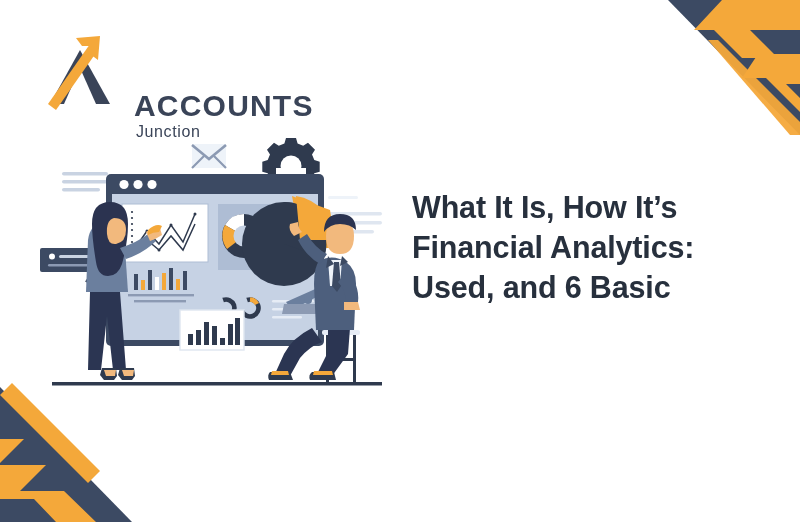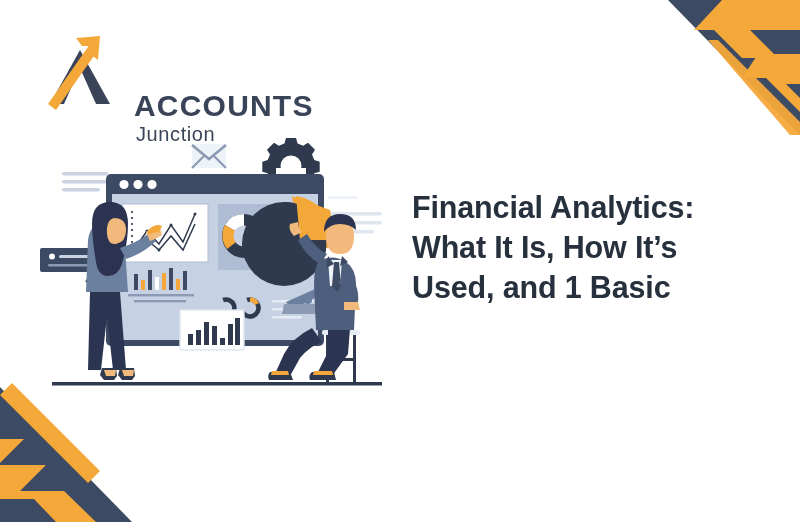--- a/index.html
+++ b/index.html
@@ -57,21 +57,21 @@
   }
   .logo-line1 {
     font-size: 30px;
     font-weight: bold;
     letter-spacing: 1.2px;
     color: #3a4458;
     line-height: 1.05;
     white-space: nowrap;
   }
   .logo-line2 {
-    font-size: 20px;
+    font-size: 16px;
     font-weight: normal;
     letter-spacing: 0.6px;
     color: #3a4458;
     line-height: 1.1;
     margin-top: 1px;
     margin-left: 2px;
     white-space: nowrap;
   }
 
   
@@ -147,23 +147,23 @@
         <polygon points="38,4 62,2 60,26 52,20 54,12 44,12" fill="#f4a83a"></polygon>
       </svg>
     </div>
     <div id="logo-text">
       <div class="logo-line1">ACCOUNTS</div>
       <div class="logo-line2">Junction</div>
     </div>
   </div>
 
   <div id="headline">
+    <div class="headline-line">What It Is, How It’s</div>
     <div class="headline-line">Financial Analytics:</div>
-    <div class="headline-line">What It Is, How It’s</div>
-    <div class="headline-line">Used, and 1 Basic</div>
+    <div class="headline-line">Used, and 6 Basic</div>
   </div>
 
   <div id="illustration">
     <svg width="368" height="268" viewBox="0 0 368 268" xmlns="http://www.w3.org/2000/svg">
 
       <rect x="24" y="250" width="330" height="3.5" fill="#2f3a4e"></rect>
 
       <g>
         <rect x="34" y="40" width="46" height="3.6" rx="1.8" fill="#c9d3e2"></rect>
         <rect x="34" y="48" width="60" height="3.6" rx="1.8" fill="#c9d3e2"></rect>

